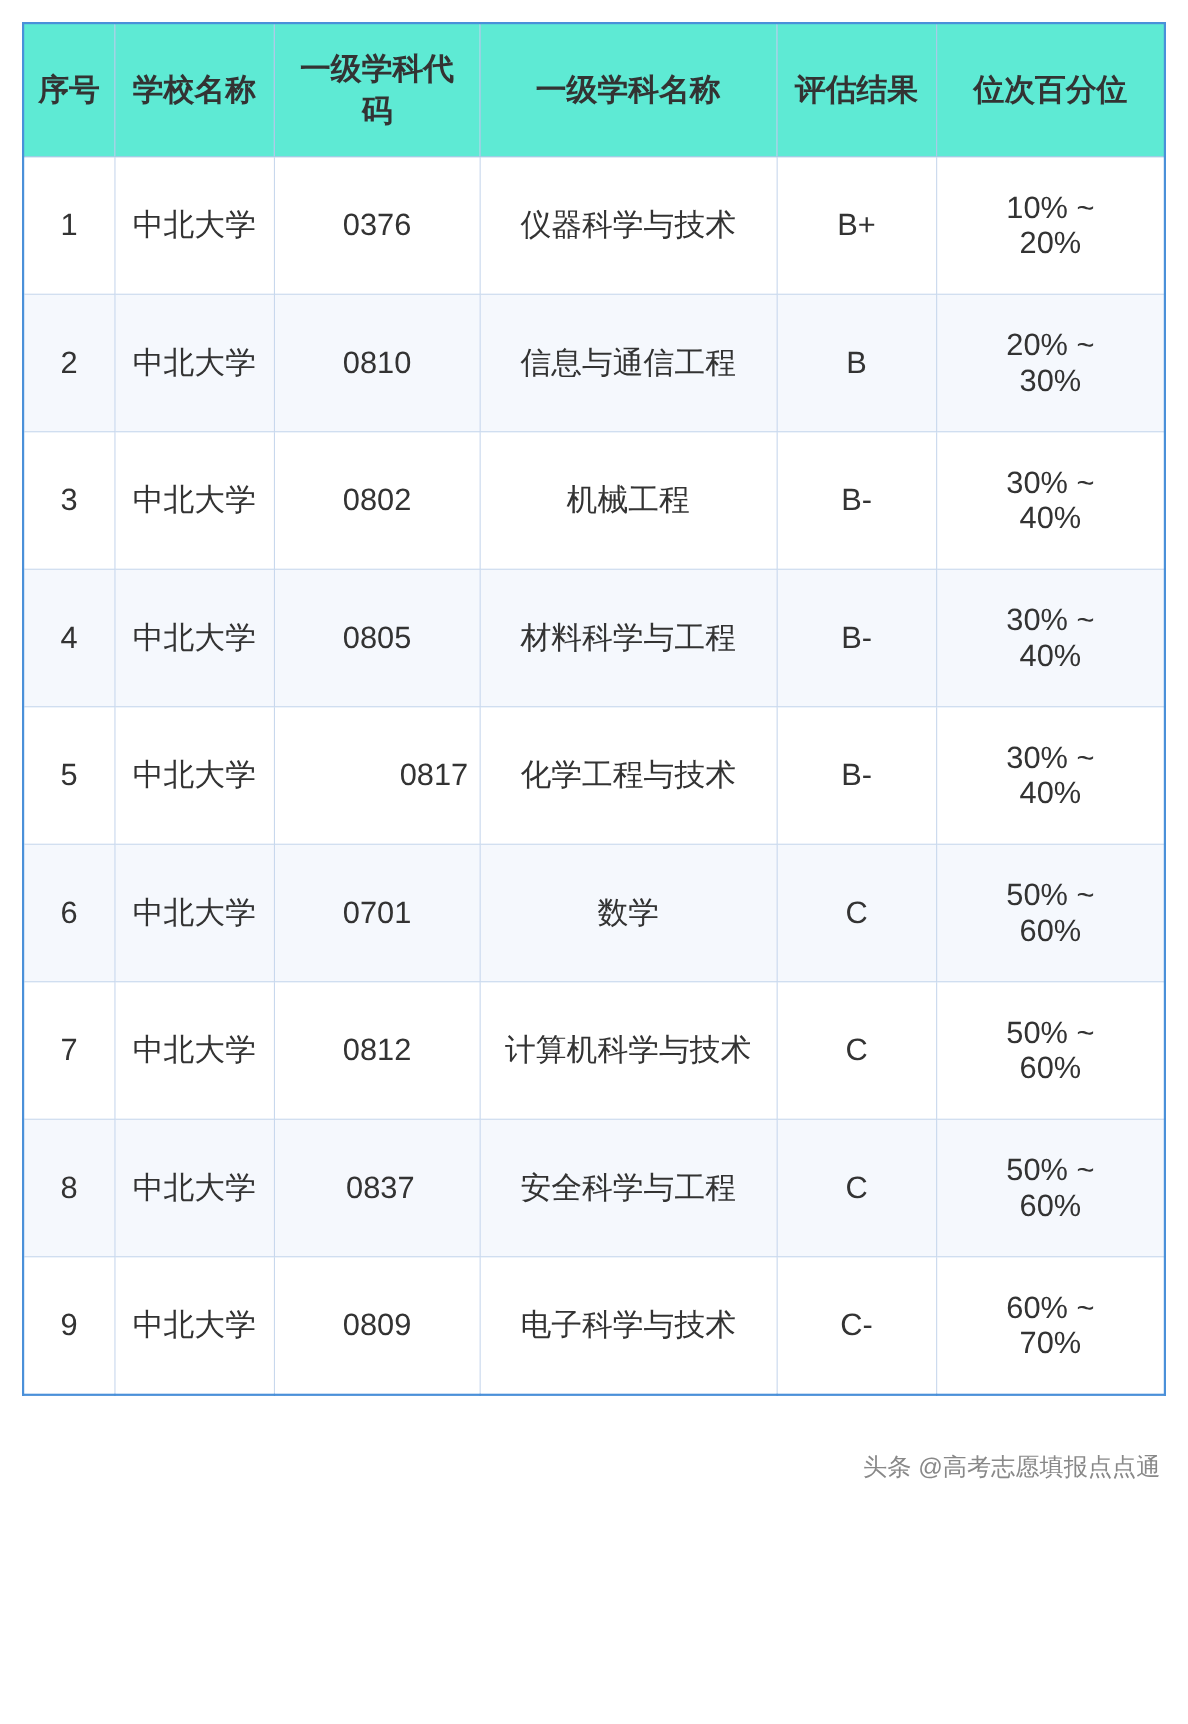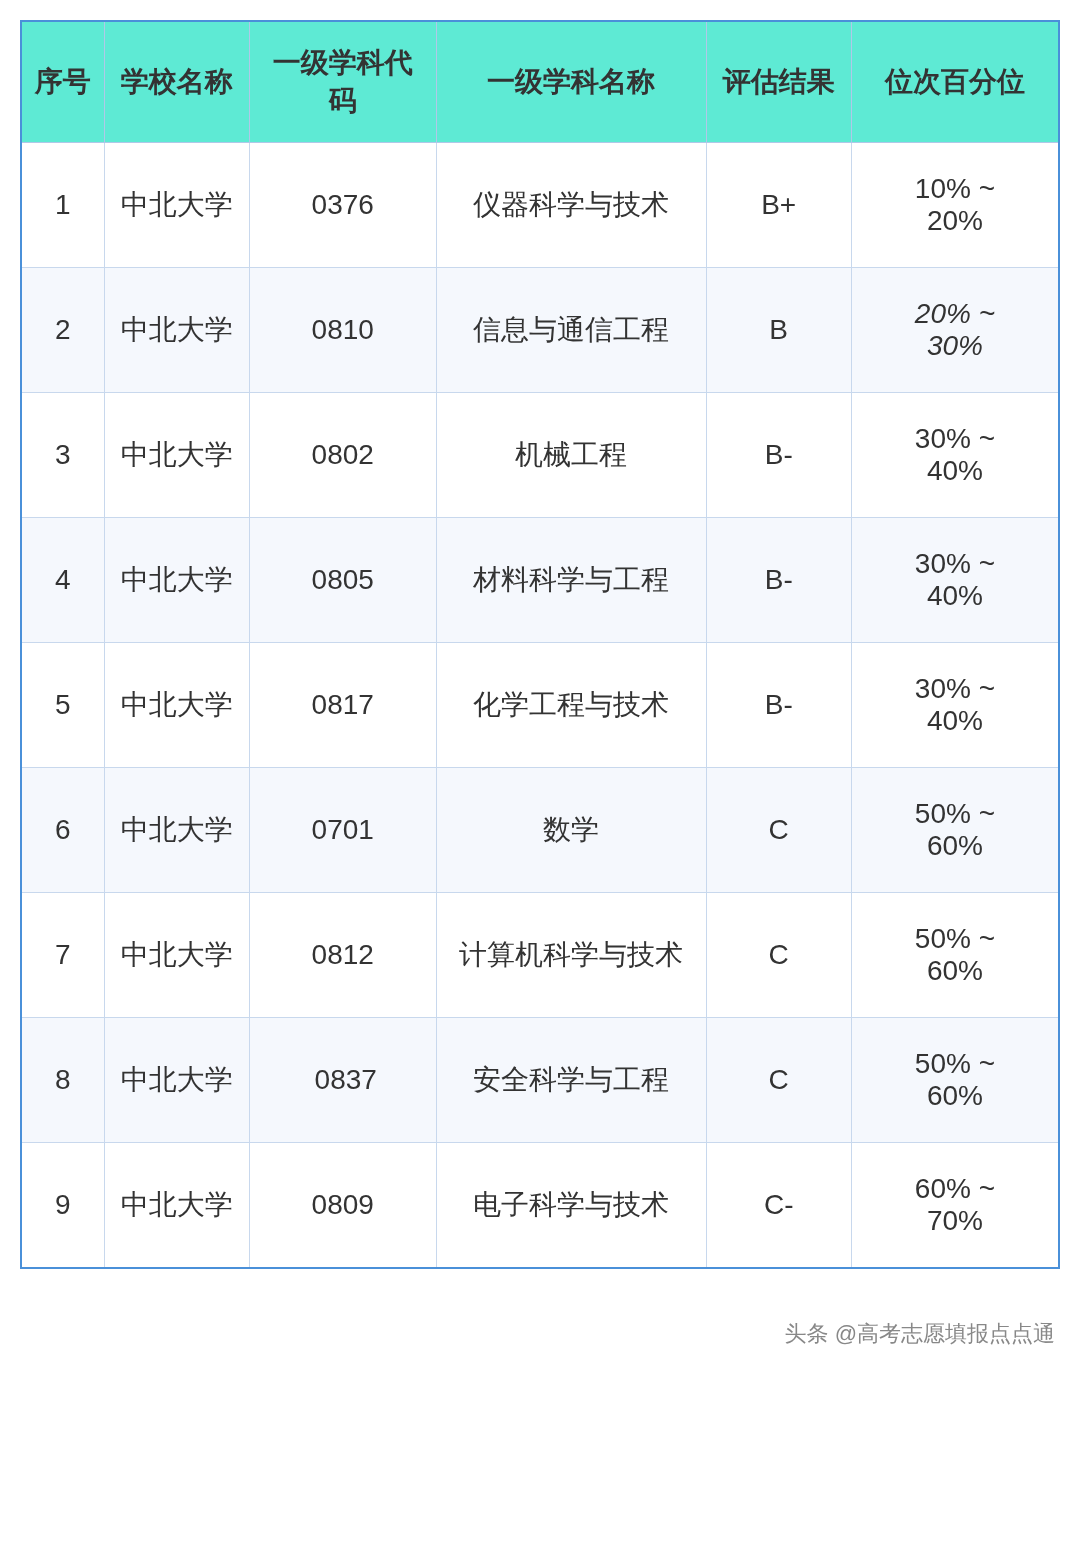--- a/index.html
+++ b/index.html
@@ -97,21 +97,21 @@
           <td style="white-space: pre-line;">B+</td>
           <td style="white-space: pre-line;">10% ~
 20%</td>
         </tr>
         <tr>
           <td style="white-space: pre-line;">2</td>
           <td style="white-space: pre-line;">中北大学</td>
           <td style="white-space: pre-line;">0810</td>
           <td style="white-space: pre-line;">信息与通信工程</td>
           <td style="white-space: pre-line;">B</td>
-          <td style="white-space: pre-line; font-style: italic;">20% ~
+          <td style="white-space: pre-line;">20% ~
 30%</td>
         </tr>
         <tr>
           <td style="white-space: pre-line;">3</td>
           <td style="white-space: pre-line;">中北大学</td>
           <td style="white-space: pre-line;">0802</td>
           <td style="white-space: pre-line;">机械工程</td>
           <td style="white-space: pre-line;">B-</td>
           <td style="white-space: pre-line;">30% ~
 40%</td>
@@ -121,21 +121,21 @@
           <td style="white-space: pre-line;">中北大学</td>
           <td style="white-space: pre-line;">0805</td>
           <td style="white-space: pre-line;">材料科学与工程</td>
           <td style="white-space: pre-line;">B-</td>
           <td style="white-space: pre-line;">30% ~
 40%</td>
         </tr>
         <tr>
           <td style="white-space: pre-line;">5</td>
           <td style="white-space: pre-line;">中北大学</td>
-          <td style="white-space: pre-line;">0817</td>
+          <td style="white-space: pre-line; text-align: right;">0817</td>
           <td style="white-space: pre-line;">化学工程与技术</td>
           <td style="white-space: pre-line;">B-</td>
           <td style="white-space: pre-line;">30% ~
 40%</td>
         </tr>
         <tr>
           <td style="white-space: pre-line;">6</td>
           <td style="white-space: pre-line;">中北大学</td>
           <td style="white-space: pre-line;">0701</td>
           <td style="white-space: pre-line;">数学</td>

